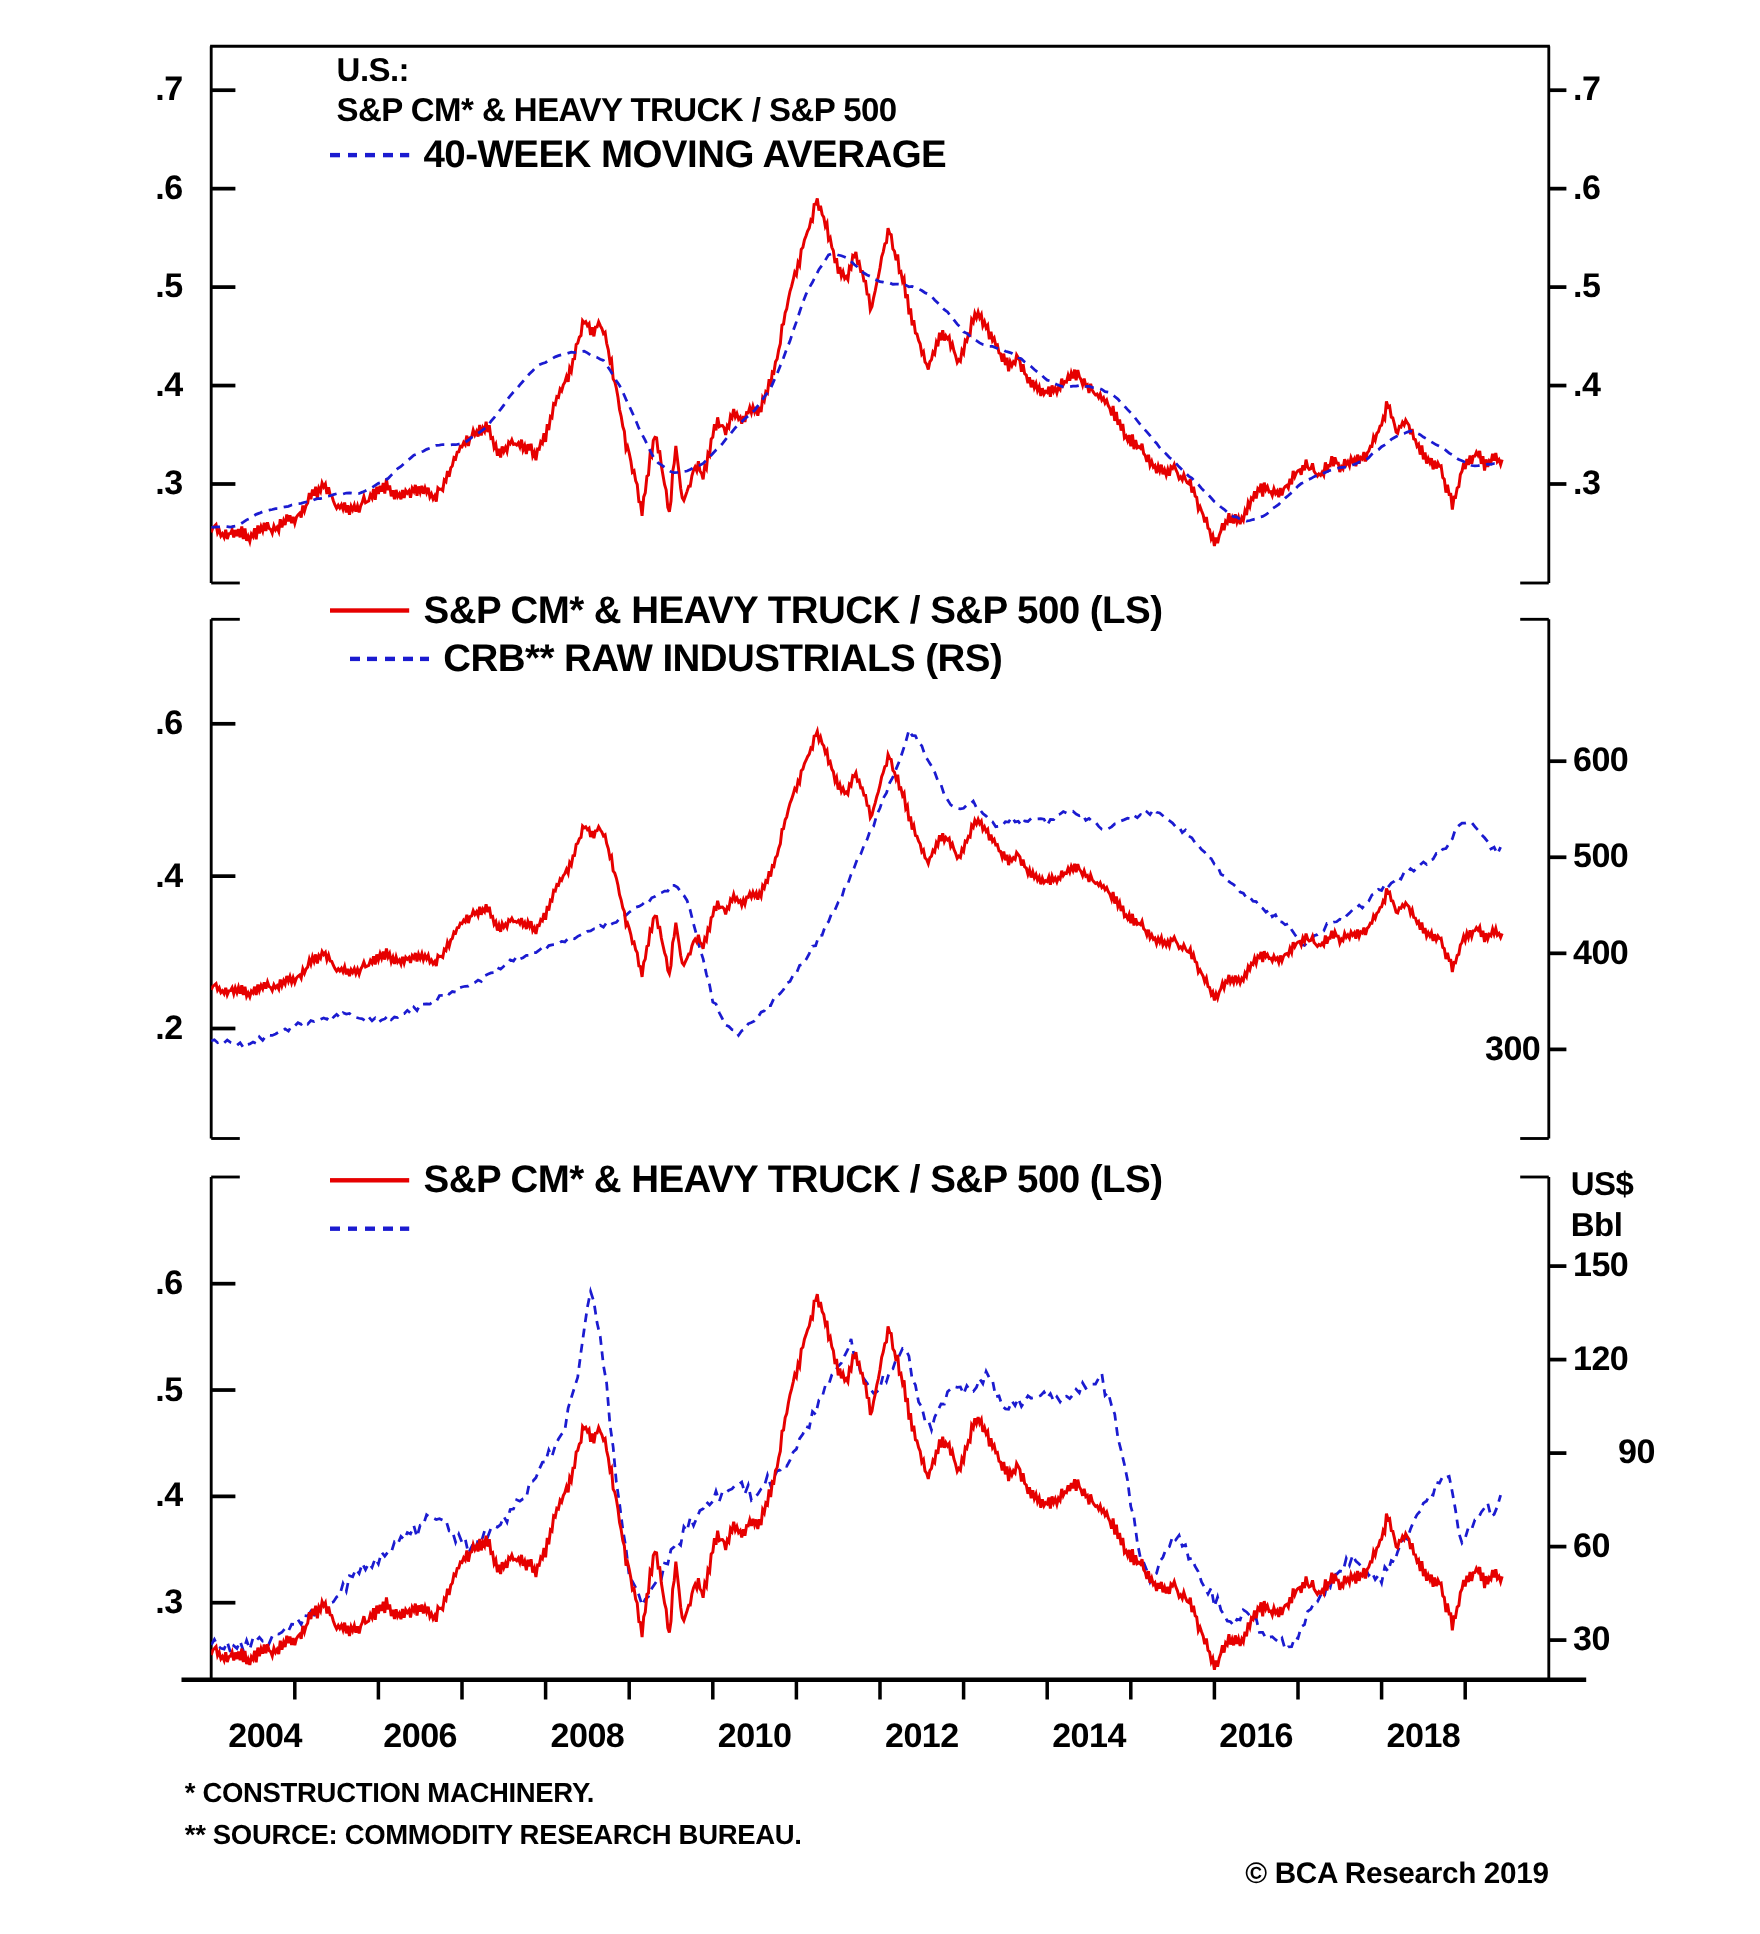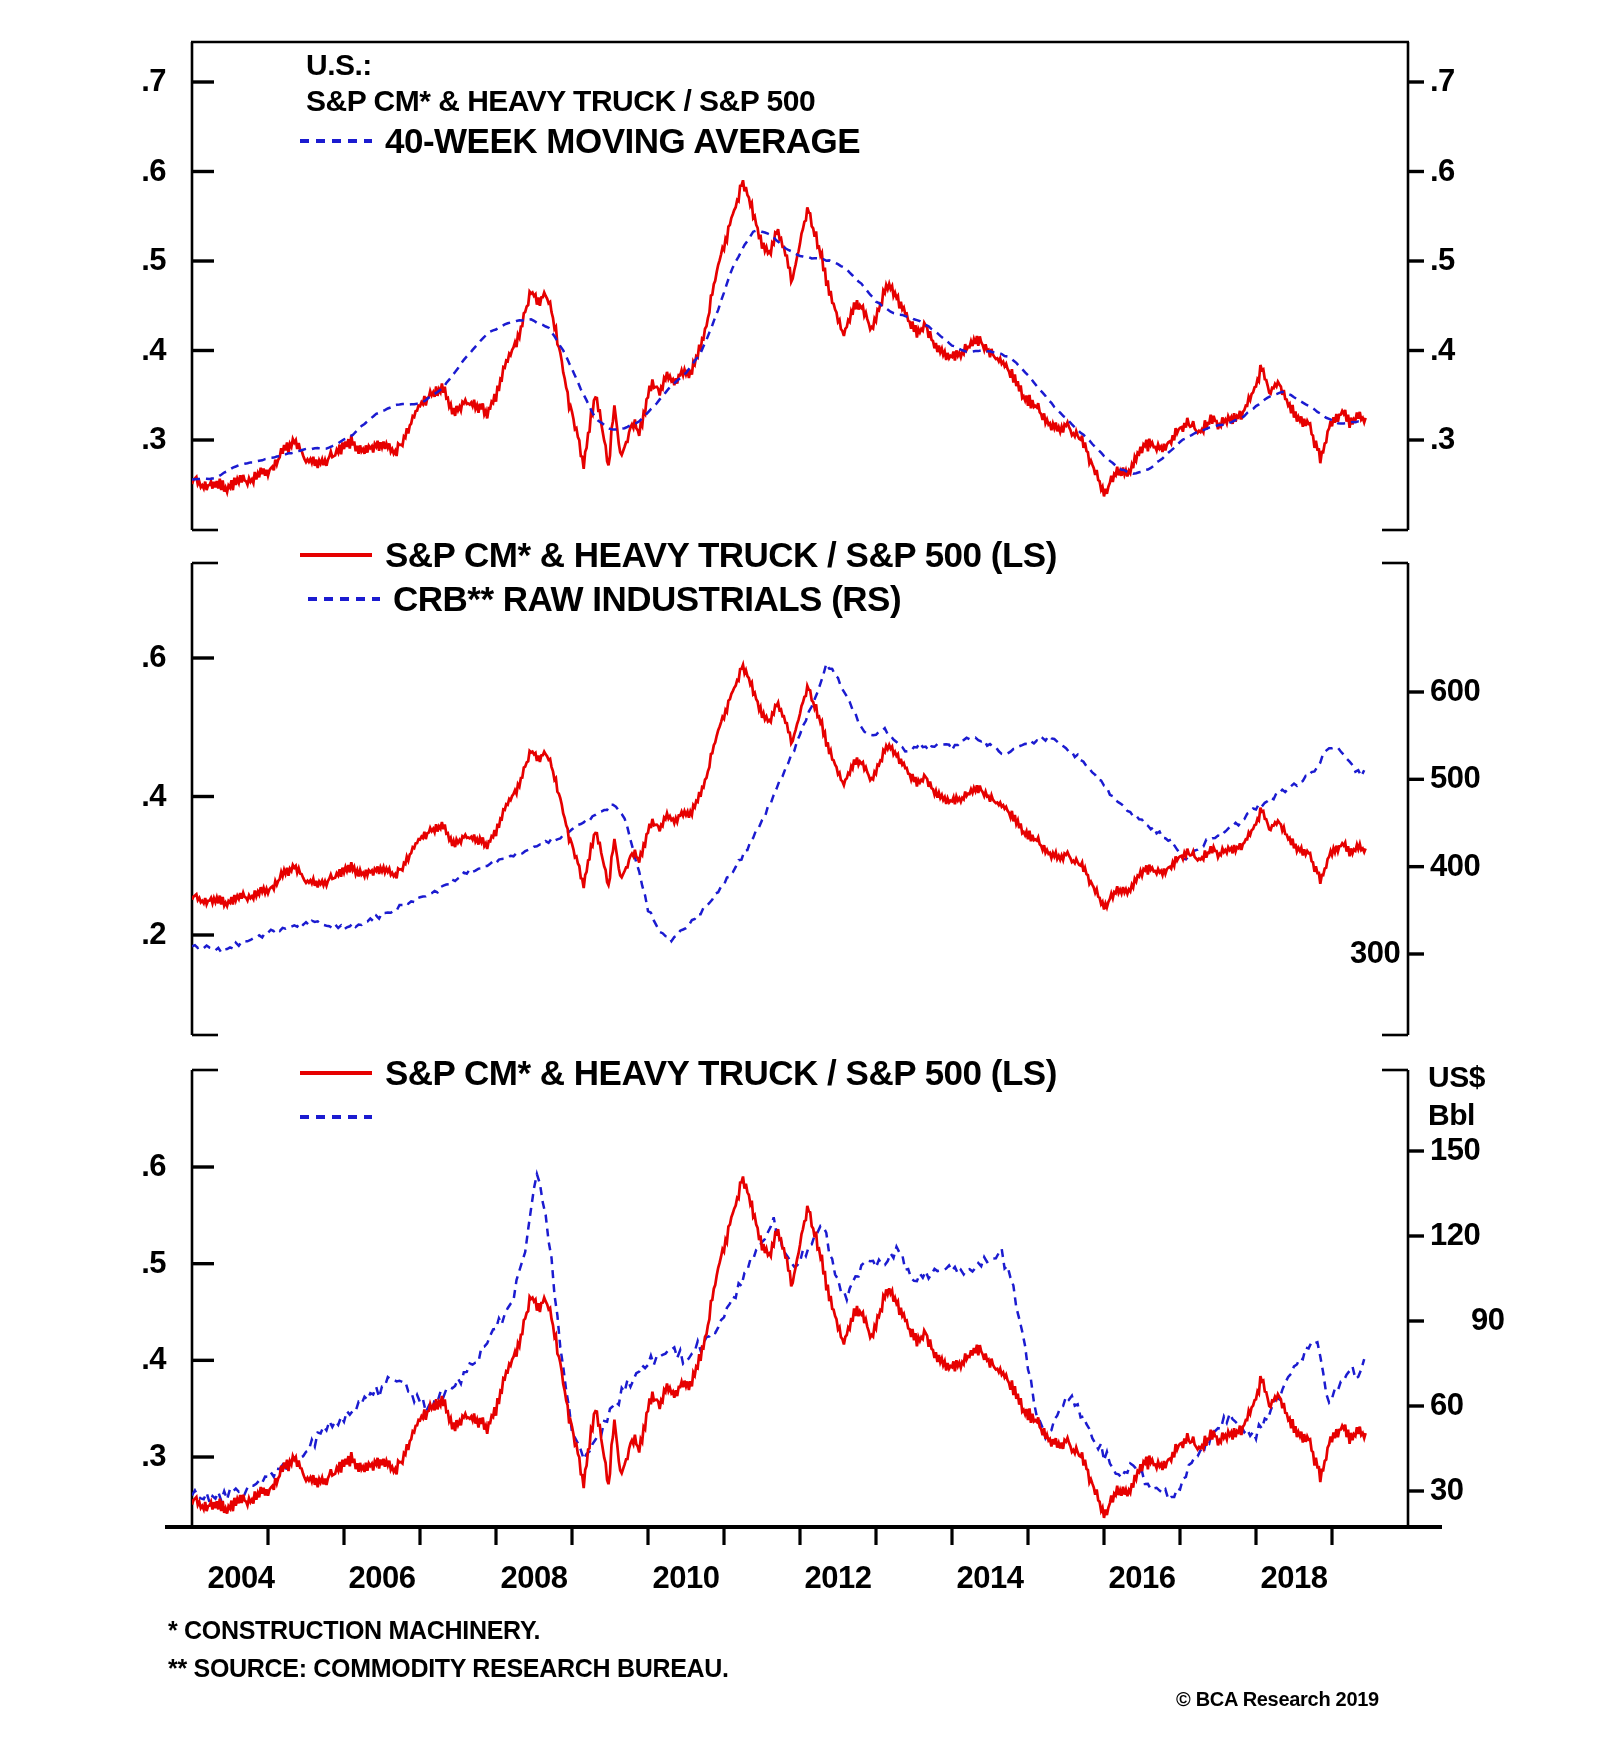--- a/index.html
+++ b/index.html
@@ -11,21 +11,21 @@
   .stage svg{position:absolute;left:0;top:0;}
   .lbl{position:absolute;white-space:nowrap;font-weight:bold;letter-spacing:-0.5px;}
   .tickL{font-size:31px;transform:translateY(-52%);}
   .tickR{font-size:31px;transform:translateY(-52%);}
   .yearlbl{font-size:31px;transform:translateX(-50%);}
   .title{font-size:30px;}
   .legend-row{position:absolute;display:flex;align-items:center;gap:13px;height:34px;}
   .swatch{width:72px;height:4px;flex:0 0 auto;}
   .legend-text{font-size:35px;font-weight:bold;letter-spacing:-0.5px;white-space:nowrap;}
   .footnote{font-size:25px;letter-spacing:-0.3px;}
-  .copyright{font-size:20px;letter-spacing:-0.3px;margin-left:44px;}
+  .copyright{font-size:27px;letter-spacing:-0.3px;}
   .axis-header{font-size:30px;}
 </style>
 </head>
 <body>
 
 <div class="stage">
   <svg id="chart-svg" width="1600" height="1758" viewBox="0 0 1600 1758">
       <defs>
         <clipPath id="clip0">
           <rect x="192" y="42" width="1216" height="488"></rect>
@@ -106,21 +106,21 @@
   <div class="lbl title" style="left:306px;top:84px;">S&amp;P CM* &amp; HEAVY TRUCK / S&amp;P 500</div>
   <div class="legend-row" style="left:300px;top:124px;">
     <div class="swatch" id="sw-ma" style="background: repeating-linear-gradient(90deg, rgb(27, 27, 208) 0px, rgb(27, 27, 208) 9px, transparent 9px, transparent 16px);"></div>
     <div class="legend-text">40-WEEK MOVING AVERAGE</div>
   </div>
 
   <div class="legend-row" style="left:300px;top:538px;">
     <div class="swatch" id="sw-red-m" style="background: rgb(230, 0, 0);"></div>
     <div class="legend-text">S&amp;P CM* &amp; HEAVY TRUCK / S&amp;P 500 (LS)</div>
   </div>
-  <div class="legend-row" style="left:308px;top:582px;">
+  <div class="legend-row" style="left:318px;top:582px;">
     <div class="swatch" id="sw-crb" style="background: repeating-linear-gradient(90deg, rgb(27, 27, 208) 0px, rgb(27, 27, 208) 9px, transparent 9px, transparent 16px);"></div>
     <div class="legend-text">CRB** RAW INDUSTRIALS (RS)</div>
   </div>
 
   <div class="legend-row" style="left:300px;top:1056px;">
     <div class="swatch" id="sw-red-b" style="background: rgb(230, 0, 0);"></div>
     <div class="legend-text">S&amp;P CM* &amp; HEAVY TRUCK / S&amp;P 500 (LS)</div>
   </div>
   <div class="legend-row" style="left:300px;top:1100px;">
     <div class="swatch" id="sw-brent" style="background: repeating-linear-gradient(90deg, rgb(27, 27, 208) 0px, rgb(27, 27, 208) 9px, transparent 9px, transparent 16px);"></div>

